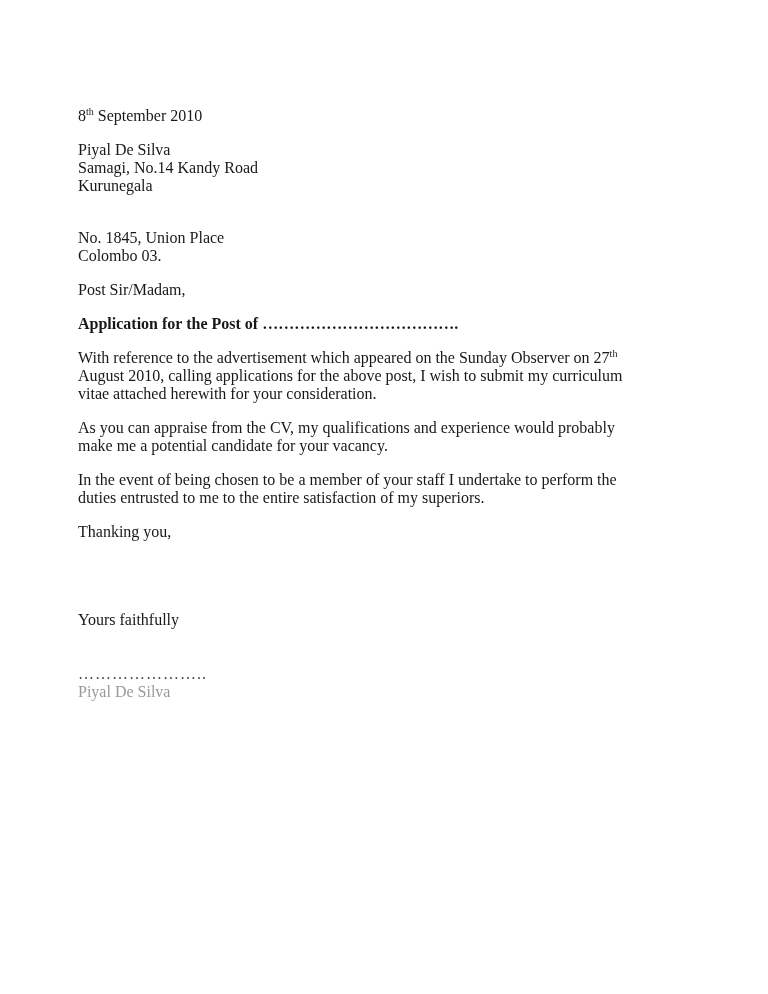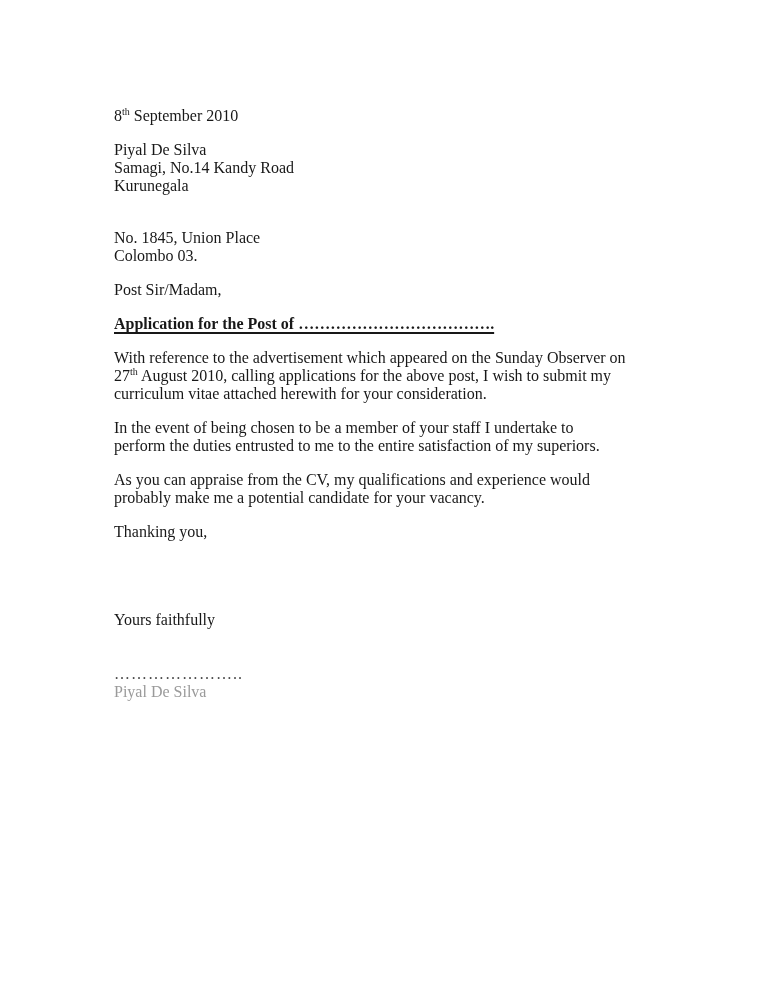--- a/index.html
+++ b/index.html
@@ -6,21 +6,21 @@
     margin: 0;
     padding: 0;
     background: #ffffff;
   }
   .page {
     position: relative;
     width: 768px;
     height: 994px;
     box-sizing: border-box;
     background: #ffffff;
-    padding: 107px 140px 0 114px;
+    padding: 107px 140px 0 78px;
     font-family: "Liberation Serif", "DejaVu Serif", serif;
     font-size: 16px;
     line-height: 18px;
     color: #181818;
     overflow: hidden;
   }
   .page p {
     margin: 0 0 16px 0;
     padding: 0;
   }
@@ -30,21 +30,20 @@
     line-height: 0;
     vertical-align: super;
   }
   .sender-block    { margin-bottom: 34px !important; }
   .thanking        { margin-bottom: 70px !important; }
   .valediction     { margin-bottom: 36px !important; }
   .signature-dots  { margin-bottom: 0 !important; letter-spacing: 1px; color: #4a4a4a; }
   .signature-name  { color: #9a9a9a; }
   .subject-line span {
     font-weight: bold;
-    text-decoration: underline;
     text-decoration-thickness: 2px;
     text-underline-offset: 3px;
   }
 </style>
 </head>
 <body>
 
 <div class="page">
 
   <p class="date-line"><span>8</span><sup>th</sup><span> September 2010</span></p>
@@ -59,23 +58,23 @@
     <span class="ln">No. 1845, Union Place</span>
     <span class="ln">Colombo 03.</span>
   </p>
 
   <p class="salutation">Post Sir/Madam,</p>
 
   <p class="subject-line"><span>Application for the Post of ……………………………….</span></p>
 
   <p class="body-paragraph"><span>With reference to the advertisement which appeared on the Sunday Observer on 27</span><sup>th</sup><span> August 2010, calling applications for the above post, I wish to submit my curriculum vitae attached herewith for your consideration.</span></p>
 
+  <p class="body-paragraph">As you can appraise from the CV, my qualifications and experience would probably make me a potential candidate for your vacancy.</p>
+
   <p class="body-paragraph">In the event of being chosen to be a member of your staff I undertake to perform the duties entrusted to me to the entire satisfaction of my superiors.</p>
-
-  <p class="body-paragraph">As you can appraise from the CV, my qualifications and experience would probably make me a potential candidate for your vacancy.</p>
 
 
   <p class="thanking">Thanking you,</p>
 
   <p class="valediction">Yours faithfully</p>
 
   <p class="signature-dots">…………………..</p>
 
   <p class="signature-name">Piyal De Silva</p>
 

